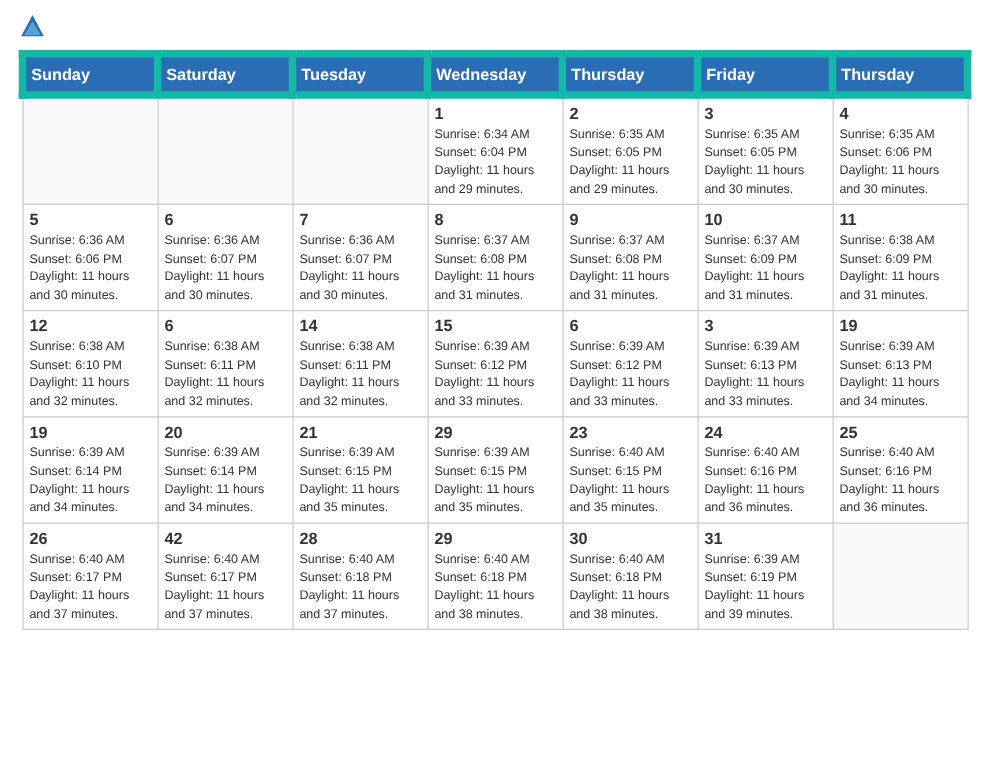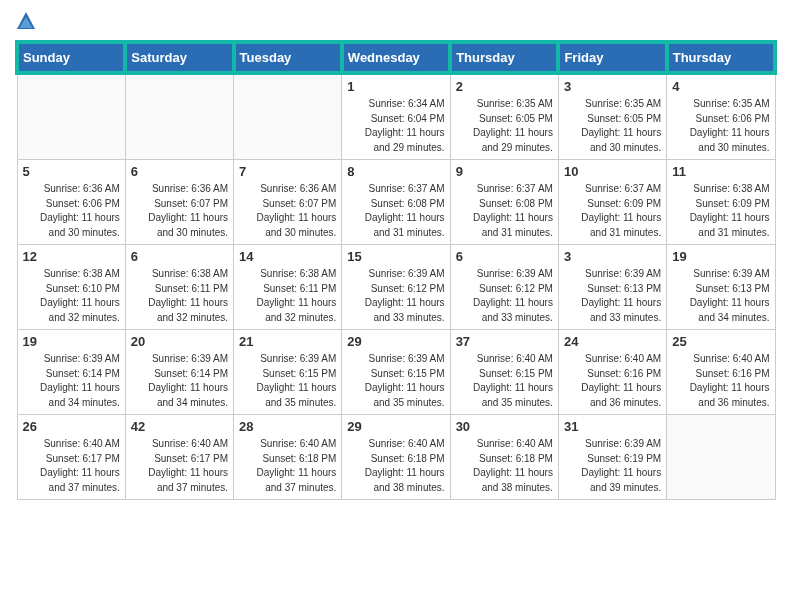--- a/index.html
+++ b/index.html
@@ -50,21 +50,21 @@
     .calendar {
       width: 100%;
       border-collapse: collapse;
     }
     .calendar th {
       background-color: #2a6db5;
       color: #fff;
       font-size: 13px;
       padding: 6px 4px;
       text-align: left;
-      border: 4px solid #14b8a6;
+      border: 6px solid #14b8a6;
     }
     .calendar td {
       border: 1px solid #ccc;
       vertical-align: top;
       padding: 4px 5px;
       width: calc(100% / 7);
       min-height: 80px;
       font-size: 10.5px;
       color: #333;
       background: #fff;
@@ -74,21 +74,20 @@
     }
     .day-number {
       font-size: 13px;
       font-weight: bold;
       margin-bottom: 3px;
     }
     .day-info {
       font-size: 10px;
       line-height: 1.45;
       color: #333;
-      text-align: right;
     }
   </style>
 </head>
 <body>
 
 <div class="header">
   <div class="logo">
     <svg class="logo-icon" viewBox="0 0 44 44" xmlns="http://www.w3.org/2000/svg">
       <polygon points="22,4 40,38 4,38" fill="#2a6db5"></polygon>
       <polygon points="22,14 35,36 9,36" fill="#5a9fd4"></polygon>
@@ -252,21 +251,21 @@
 Sunset: 6:15 PM
 Daylight: 11 hours and 35 minutes.</div>
         </td>
         <td>
           <div class="day-number">29</div>
           <div class="day-info" style="white-space: pre-line;">Sunrise: 6:39 AM
 Sunset: 6:15 PM
 Daylight: 11 hours and 35 minutes.</div>
         </td>
         <td>
-          <div class="day-number">37</div>
+          <div class="day-number">23</div>
           <div class="day-info" style="white-space: pre-line;">Sunrise: 6:40 AM
 Sunset: 6:15 PM
 Daylight: 11 hours and 35 minutes.</div>
         </td>
         <td>
           <div class="day-number">24</div>
           <div class="day-info" style="white-space: pre-line;">Sunrise: 6:40 AM
 Sunset: 6:16 PM
 Daylight: 11 hours and 36 minutes.</div>
         </td>

